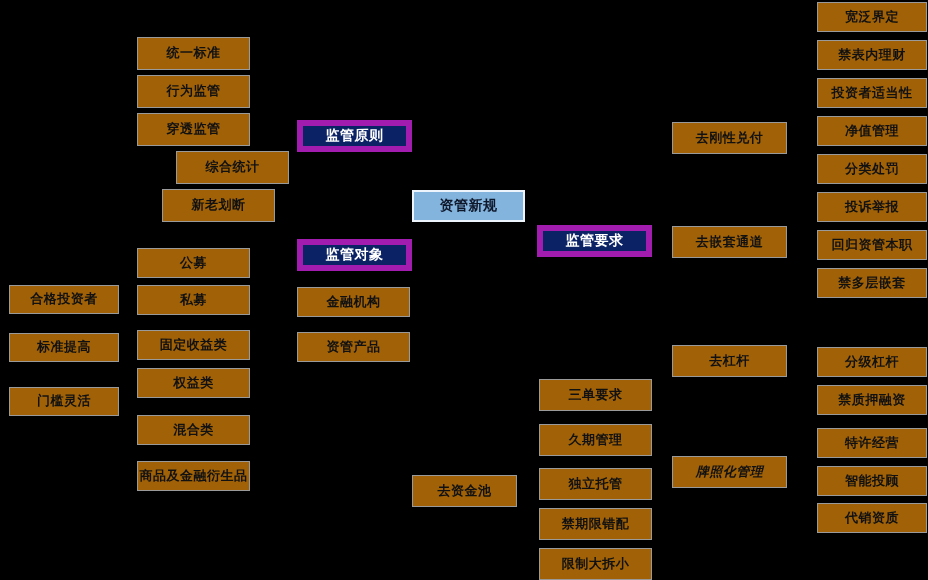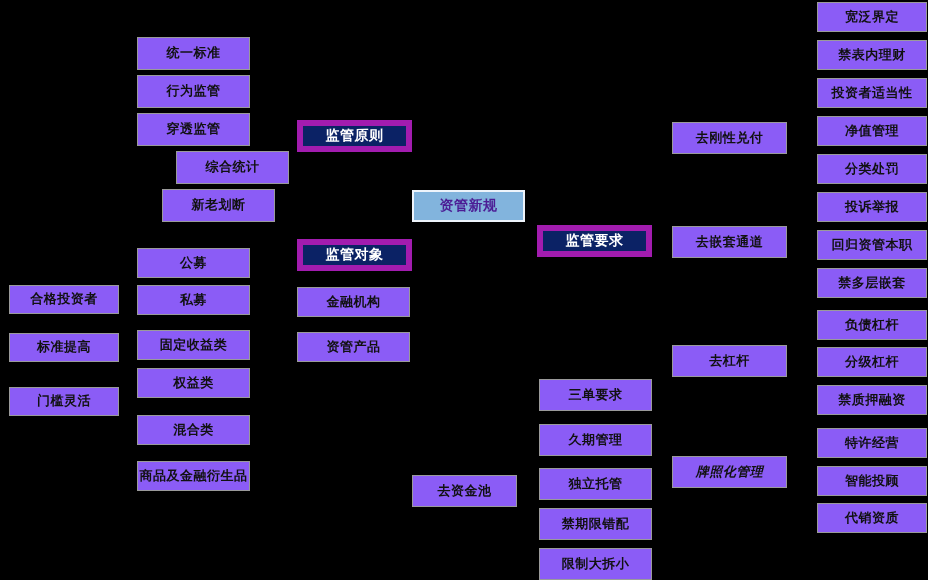--- a/index.html
+++ b/index.html
@@ -11,33 +11,33 @@
   #canvas{position:absolute;left:0;top:0;width:928px;height:580px;}
   .node{
     position:absolute;box-sizing:border-box;
     display:flex;align-items:center;justify-content:center;
     text-align:center;line-height:1.1;
     font-weight:bold;letter-spacing:.5px;
     white-space:nowrap;
   }
   
   .n-white{
-    background:#8b5cf6;color:#111111;
+    background:#a16207;color:#111111;
     border:1px solid #9a9a9a;
     font-size:13px;
   }
   
   .n-navy{
     background:#0b2265;color:#ffffff;
     border:6px solid #a21caf;
     font-size:14px;
   }
   
   .n-root{
-    background:#82b4dd;color:#4c1d95;
+    background:#82b4dd;color:#0f172a;
     border:2px solid #eef4fb;
     font-size:14px;
   }
 </style>
 </head>
 <body>
 
 <div id="canvas">
     <div class="node n-white" style="left: 137px; top: 37px; width: 113px; height: 33px;">统一标准</div>
     <div class="node n-white" style="left: 137px; top: 75px; width: 113px; height: 33px;">行为监管</div>
@@ -61,21 +61,20 @@
     <div class="node n-white" style="left: 539px; top: 508px; width: 113px; height: 32px;">禁期限错配</div>
     <div class="node n-white" style="left: 539px; top: 548px; width: 113px; height: 32px;">限制大拆小</div>
     <div class="node n-white" style="left: 817px; top: 2px; width: 110px; height: 30px;">宽泛界定</div>
     <div class="node n-white" style="left: 817px; top: 40px; width: 110px; height: 30px;">禁表内理财</div>
     <div class="node n-white" style="left: 817px; top: 78px; width: 110px; height: 30px;">投资者适当性</div>
     <div class="node n-white" style="left: 817px; top: 116px; width: 110px; height: 30px;">净值管理</div>
     <div class="node n-white" style="left: 817px; top: 154px; width: 110px; height: 30px;">分类处罚</div>
     <div class="node n-white" style="left: 817px; top: 192px; width: 110px; height: 30px;">投诉举报</div>
     <div class="node n-white" style="left: 817px; top: 230px; width: 110px; height: 30px;">回归资管本职</div>
     <div class="node n-white" style="left: 817px; top: 268px; width: 110px; height: 30px;">禁多层嵌套</div>
-    <div class="node n-white" style="left: 817px; top: 310px; width: 110px; height: 30px;">负债杠杆</div>
     <div class="node n-white" style="left: 817px; top: 347px; width: 110px; height: 30px;">分级杠杆</div>
     <div class="node n-white" style="left: 817px; top: 385px; width: 110px; height: 30px;">禁质押融资</div>
     <div class="node n-white" style="left: 817px; top: 428px; width: 110px; height: 30px;">特许经营</div>
     <div class="node n-white" style="left: 817px; top: 466px; width: 110px; height: 30px;">智能投顾</div>
     <div class="node n-white" style="left: 817px; top: 503px; width: 110px; height: 30px;">代销资质</div>
     <div class="node n-white" style="left: 672px; top: 122px; width: 115px; height: 32px;">去刚性兑付</div>
     <div class="node n-white" style="left: 672px; top: 226px; width: 115px; height: 32px;">去嵌套通道</div>
     <div class="node n-white" style="left: 672px; top: 345px; width: 115px; height: 32px;">去杠杆</div>
     <div class="node n-white" style="left: 672px; top: 456px; width: 115px; height: 32px; font-style: italic;">牌照化管理</div>
     <div class="node n-white" style="left: 412px; top: 475px; width: 105px; height: 32px;">去资金池</div>

